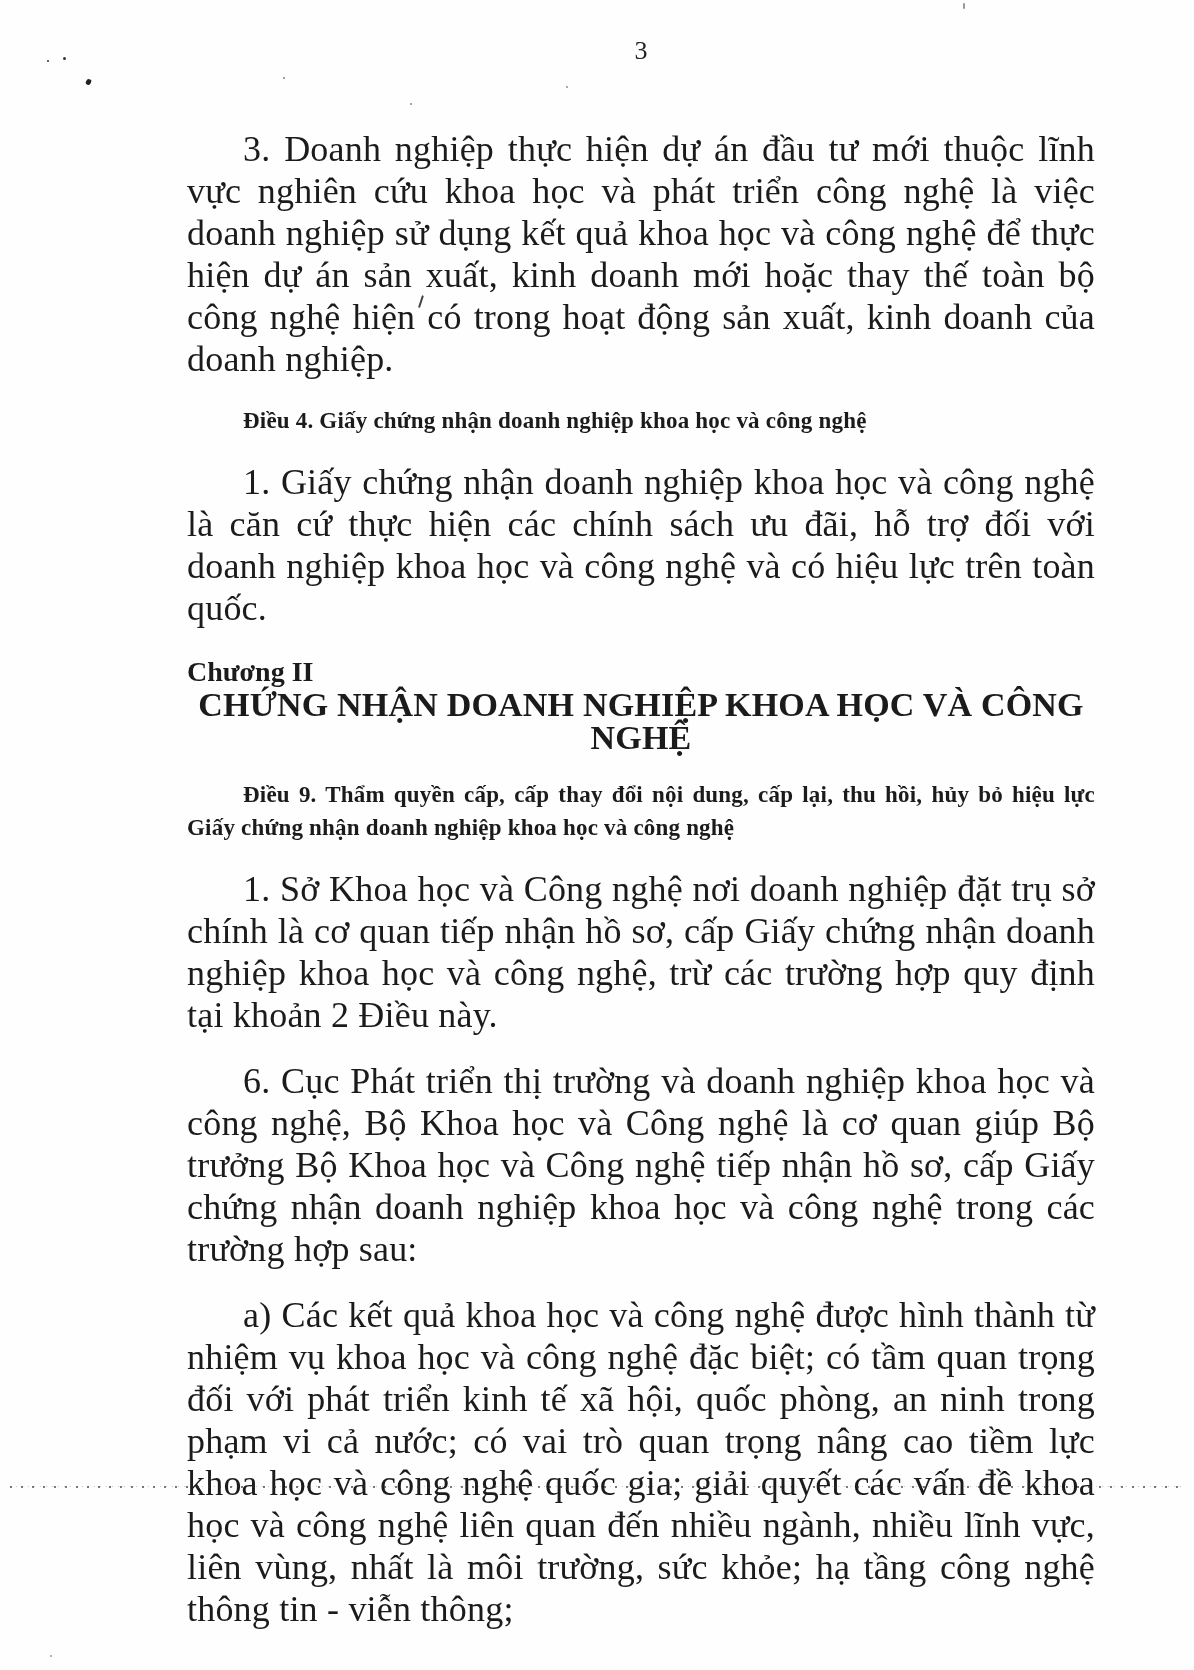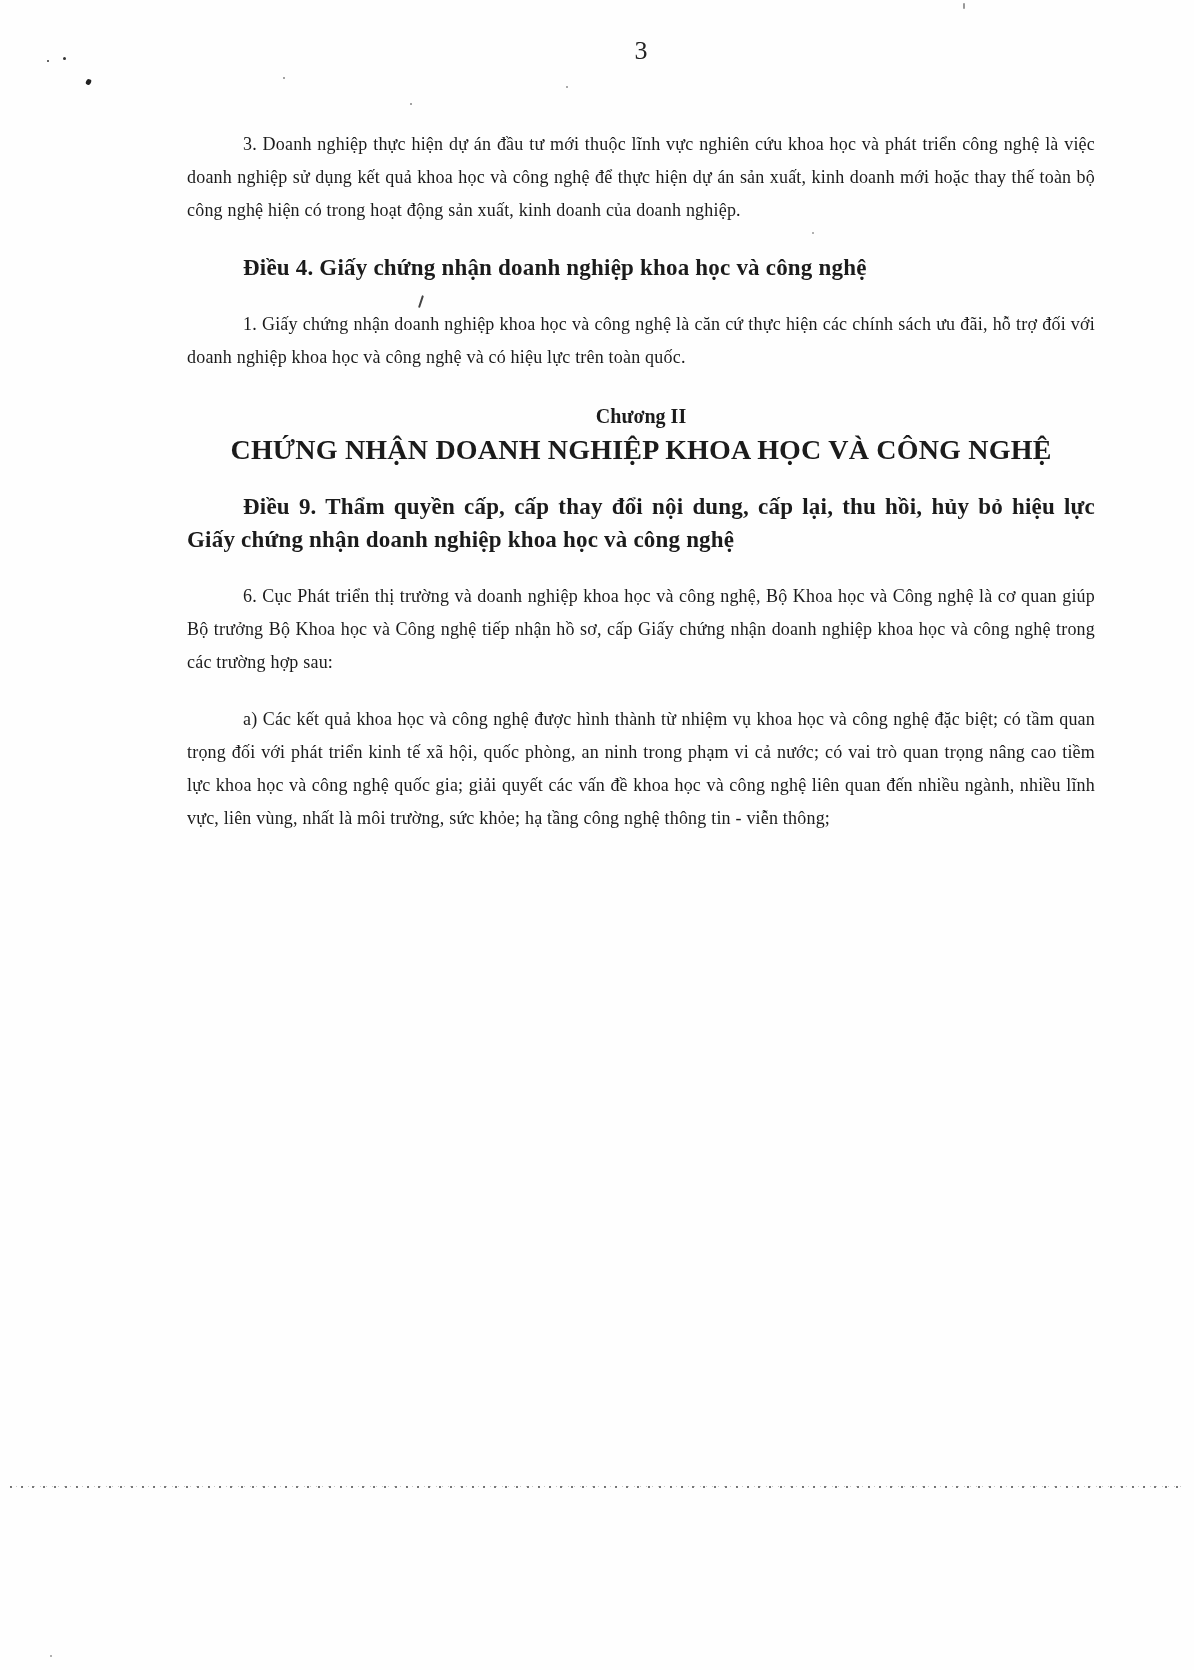--- a/index.html
+++ b/index.html
@@ -19,44 +19,44 @@
     font-size:26px;
     color:#222;
   }
   .text-block{
     position:absolute;
     top:128px;left:187px;width:908px;
   }
   .blk{margin:24px 0 0 0;}
   .blk:first-child{margin-top:0;}
   .body-para{
-    font-size:18px;
-    line-height:33px;
+    font-size:36px;
+    line-height:42px;
     text-align:justify;
     text-indent:56px;
     letter-spacing:0.2px;
   }
   .h-article{
     font-size:23px;
     line-height:33px;
     font-weight:bold;
     text-align:justify;
     text-indent:56px;
     letter-spacing:0.2px;
   }
   .c-label{
     margin-top:26px;
-    font-size:20px;
+    font-size:28px;
     line-height:33px;
     font-weight:bold;
-    text-align:center;
+    text-align:left;
   }
   .c-title{
     margin-top:0;
-    font-size:28px;
+    font-size:34px;
     line-height:33px;
     font-weight:bold;
     text-align:center;
     letter-spacing:0.2px;
   }
   
   .noise-line{
     position:absolute;
     top:1486px;left:10px;width:1176px;height:2px;
     background-image:
@@ -91,20 +91,21 @@
 
   <div class="page-number">3</div>
 
   <div class="text-block">
     <div class="blk body-para">3. Doanh nghiệp thực hiện dự án đầu tư mới thuộc lĩnh vực nghiên cứu khoa học và phát triển công nghệ là việc doanh nghiệp sử dụng kết quả khoa học và công nghệ để thực hiện dự án sản xuất, kinh doanh mới hoặc thay thế toàn bộ công nghệ hiện có trong hoạt động sản xuất, kinh doanh của doanh nghiệp.</div>
     <div class="blk h-article">Điều 4. Giấy chứng nhận doanh nghiệp khoa học và công nghệ</div>
     <div class="blk body-para">1. Giấy chứng nhận doanh nghiệp khoa học và công nghệ là căn cứ thực hiện các chính sách ưu đãi, hỗ trợ đối với doanh nghiệp khoa học và công nghệ và có hiệu lực trên toàn quốc.</div>
     <div class="blk c-label">Chương II</div>
     <div class="blk c-title">CHỨNG NHẬN DOANH NGHIỆP KHOA HỌC VÀ CÔNG NGHỆ</div>
     <div class="blk h-article">Điều 9. Thẩm quyền cấp, cấp thay đổi nội dung, cấp lại, thu hồi, hủy bỏ hiệu lực Giấy chứng nhận doanh nghiệp khoa học và công nghệ</div>
+    <div class="blk body-para">1. Sở Khoa học và Công nghệ nơi doanh nghiệp đặt trụ sở chính là cơ quan tiếp nhận hồ sơ, cấp Giấy chứng nhận doanh nghiệp khoa học và công nghệ, trừ các trường hợp quy định tại khoản 2 Điều này.</div>
     <div class="blk body-para">6. Cục Phát triển thị trường và doanh nghiệp khoa học và công nghệ, Bộ Khoa học và Công nghệ là cơ quan giúp Bộ trưởng Bộ Khoa học và Công nghệ tiếp nhận hồ sơ, cấp Giấy chứng nhận doanh nghiệp khoa học và công nghệ trong các trường hợp sau:</div>
     <div class="blk body-para">a) Các kết quả khoa học và công nghệ được hình thành từ nhiệm vụ khoa học và công nghệ đặc biệt; có tầm quan trọng đối với phát triển kinh tế xã hội, quốc phòng, an ninh trong phạm vi cả nước; có vai trò quan trọng nâng cao tiềm lực khoa học và công nghệ quốc gia; giải quyết các vấn đề khoa học và công nghệ liên quan đến nhiều ngành, nhiều lĩnh vực, liên vùng, nhất là môi trường, sức khỏe; hạ tầng công nghệ thông tin - viễn thông;</div>
   </div>
 
   <div class="noise-line"></div>
   <div class="speck s1"></div>
   <div class="speck s2"></div>
   <div class="speck s3"></div>
   <div class="speck s4"></div>
   <div class="speck s5"></div>

